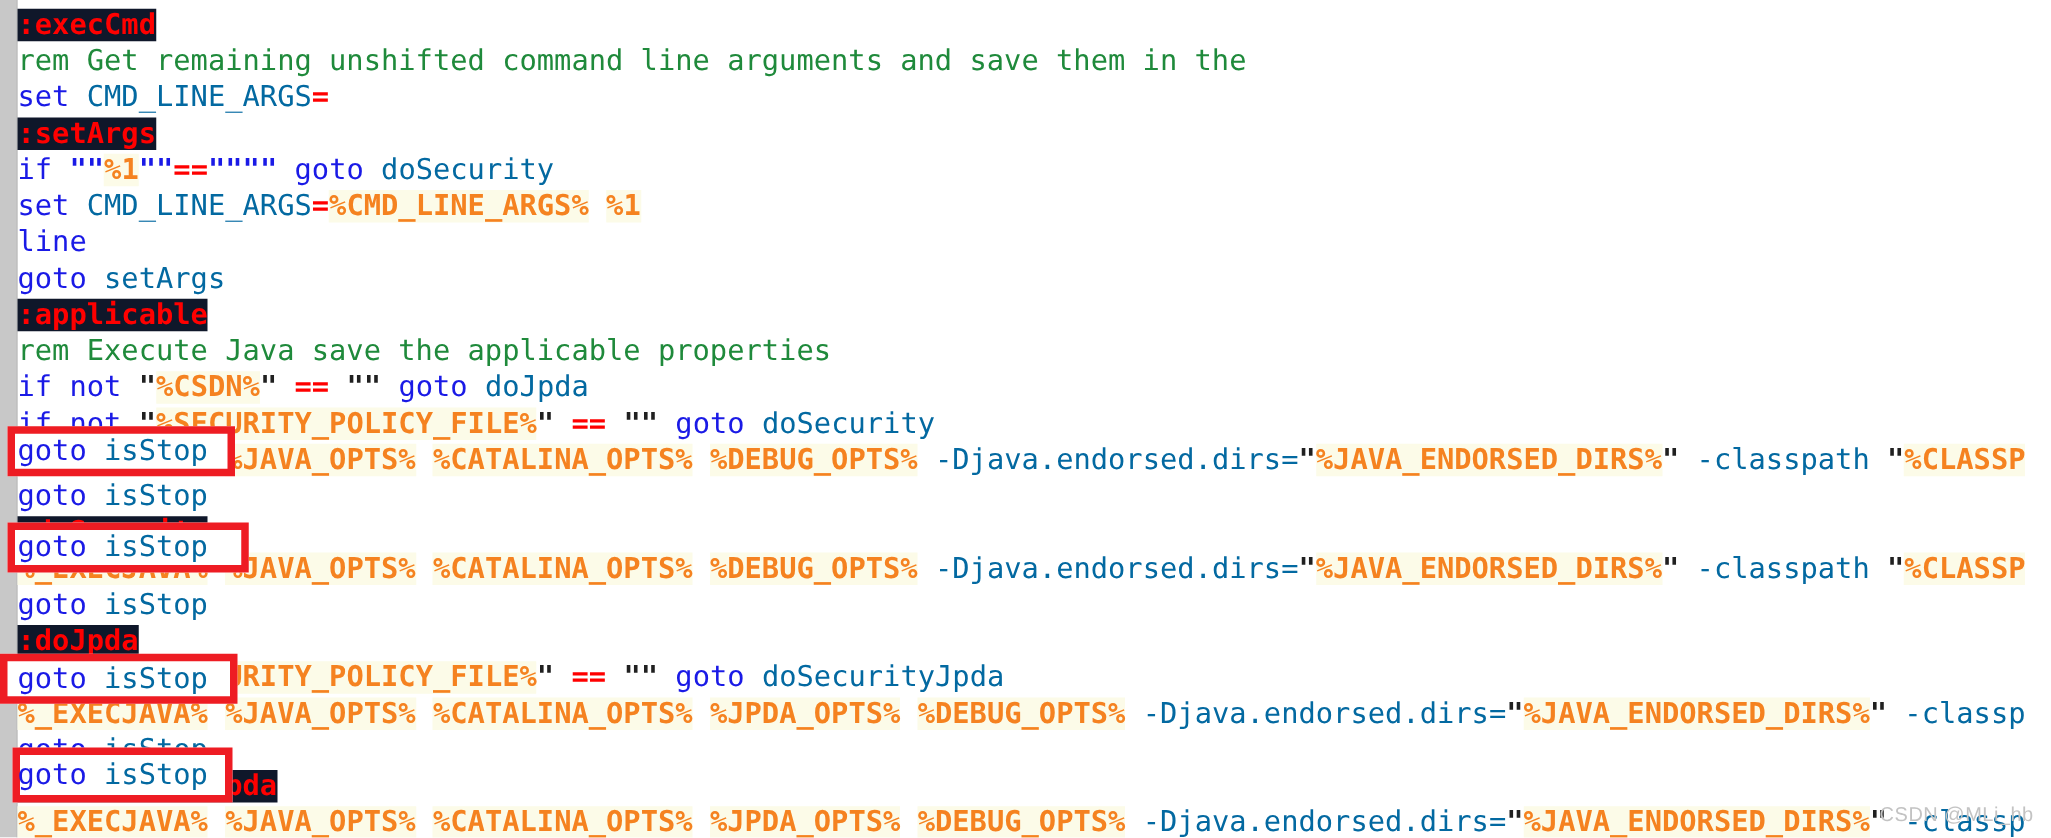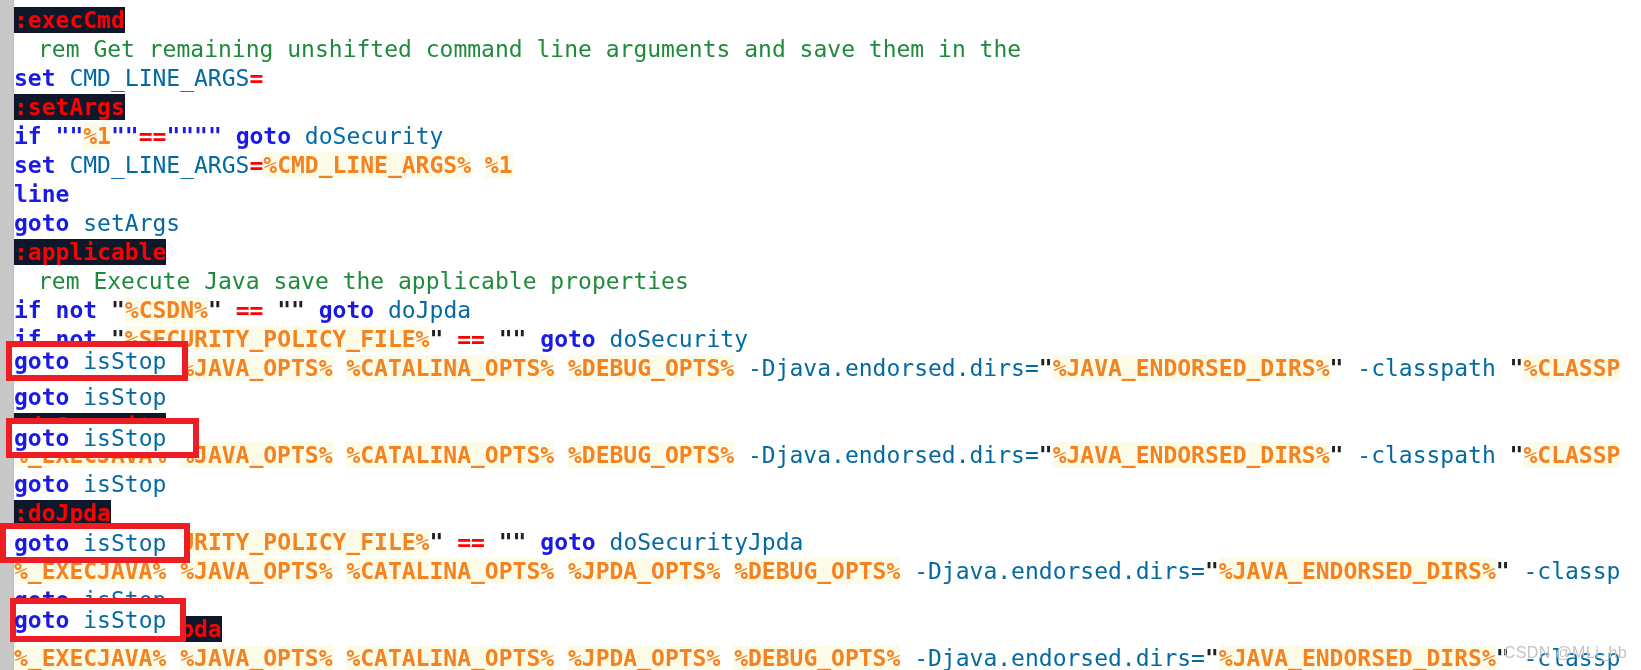--- a/index.html
+++ b/index.html
@@ -44,24 +44,24 @@
   .line {
     height: 29px;
     line-height: 29px;
     font-size: 23px;
     white-space: pre;
     font-family: "DejaVu Sans Mono", "Liberation Mono", monospace;
     letter-spacing: 0px;
   }
 
   
-  .kw      { color: #1a1ae6; font-weight: bold; }          
+  .kw      { color: #1a1ae6; font-weight: normal; }          
   .plain   { color: #0369a1; }                              
   .lbl     { color: #ff0000; font-weight: bold; background: #0f172a; }
-  .rem     { color: #1f8a3b; margin-left: 24px; }                              
+  .rem     { color: #1f8a3b; }                              
   .var     { color: #f58220; font-weight: bold; background: #fcfbe8; }
   .op      { color: #ff0000; font-weight: bold; }           
   .qt      { color: #1a1ae6; font-weight: bold; }           
   .dq      { color: #202020; font-weight: bold; }           
 
   
   .anno-box {
     position: absolute;
     border: 6px solid #ee1c23;
     background: #ffffff;

